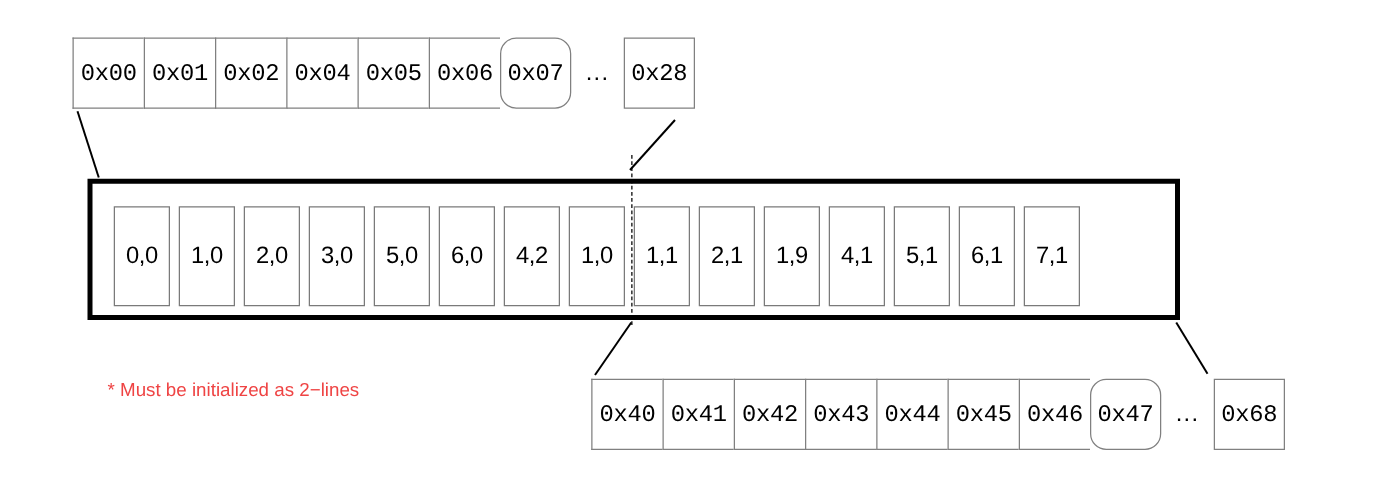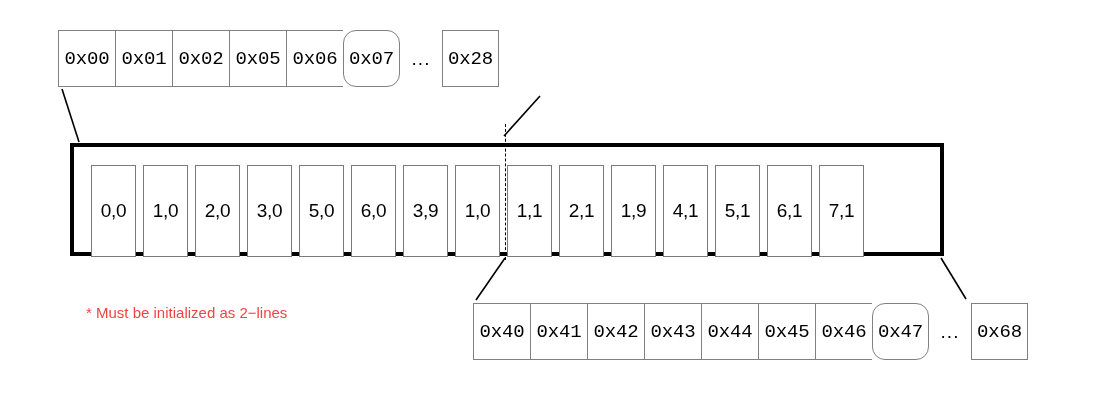--- a/index.html
+++ b/index.html
@@ -68,21 +68,21 @@
   }
   .slot-strip {
     position: absolute;
     left: 17px;
     top: 18px;
     display: flex;
     gap: 7px;
   }
   .slot {
     width: 45px;
-    height: 92px;
+    height: 80px;
     box-sizing: border-box;
     border: 1.6px solid #7a7a7a;
     background: #ffffff;
     display: flex;
     align-items: center;
     justify-content: center;
     font-size: 19px;
     color: #000000;
     letter-spacing: -0.3px;
   }
@@ -123,36 +123,37 @@
 </style>
 </head>
 <body>
 
 <div id="canvas">
 
   <div class="addr-row" style="left:58px; top:30px;">
     <div class="addr-cell">0x00</div>
     <div class="addr-cell">0x01</div>
     <div class="addr-cell">0x02</div>
+    <div class="addr-cell">0x04</div>
     <div class="addr-cell">0x05</div>
     <div class="addr-cell">0x06</div>
     <div class="addr-cell last-in-run">0x07</div>
     <div class="ellipsis">...</div>
     <div class="addr-cell standalone">0x28</div>
   </div>
 
   <div class="main-box">
     <div class="slot-strip">
       <div class="slot">0,0</div>
       <div class="slot">1,0</div>
       <div class="slot">2,0</div>
       <div class="slot">3,0</div>
       <div class="slot">5,0</div>
       <div class="slot">6,0</div>
-      <div class="slot">3,9</div>
+      <div class="slot">4,2</div>
       <div class="slot">1,0</div>
       <div class="slot">1,1</div>
       <div class="slot">2,1</div>
       <div class="slot">1,9</div>
       <div class="slot">4,1</div>
       <div class="slot">5,1</div>
       <div class="slot">6,1</div>
       <div class="slot">7,1</div>
     </div>
   </div>

